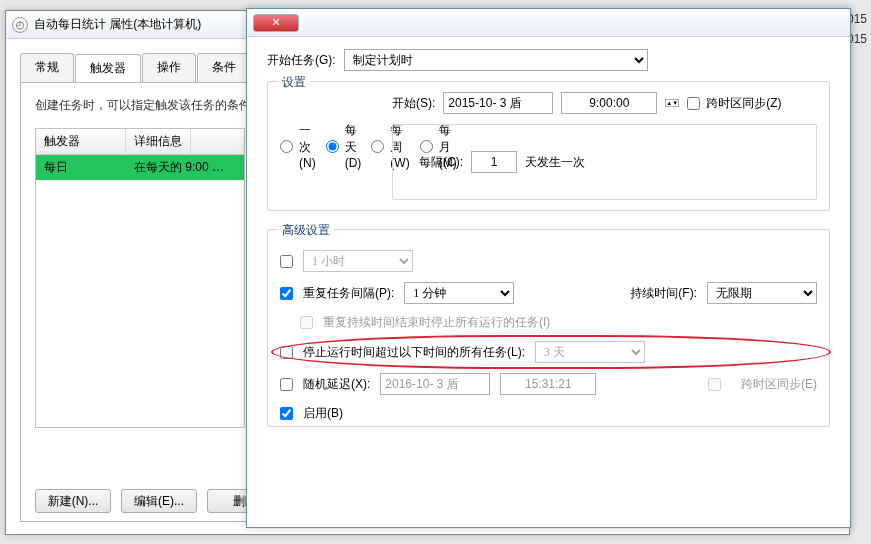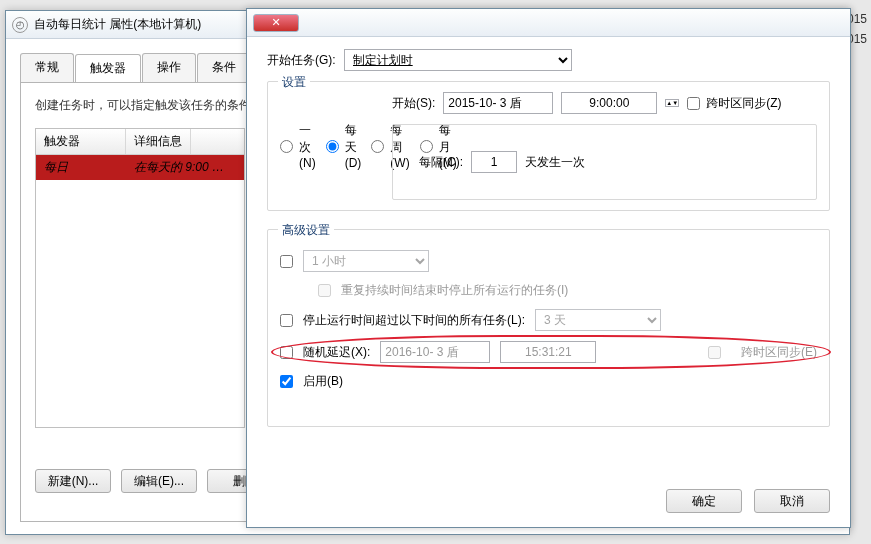--- a/index.html
+++ b/index.html
@@ -15,43 +15,43 @@
 .back-win { top: 10px; left: 5px; width: 845px; height: 525px; }
 .tabs { display:flex; gap:1px; padding: 14px 14px 0 14px; }
 .tab { padding: 5px 14px; border: 1px solid #b5b5b5; border-bottom: none; background: #f4f4f4; font-size: 12px; cursor:pointer; border-radius: 3px 3px 0 0;}
 .tab.active { background: #fff; border-bottom: 1px solid #fff; position: relative; top:1px; }
 .panel { margin: 0 14px 14px 14px; border:1px solid #b5b5b5; background:#fff; padding:14px; height: 440px; position:relative;}
 .panel .hint { color:#333; margin-bottom:14px; }
 .listbox { border:1px solid #c0c0c0; width: 210px; height: 300px; }
 .listhdr { display:flex; background:linear-gradient(#fff,#ececec); border-bottom:1px solid #d0d0d0; }
 .listhdr div { padding:4px 8px; border-right:1px solid #d8d8d8; font-size:12px; }
 .listhdr div:first-child { width:90px; }
-.listrow { display:flex; background:#b91c1c;font-style:italic; }
+.listrow { display:flex; background:#22c55e; }
 .listrow div { padding:4px 8px; font-size:12px; }
 .listrow div:first-child { width:90px; }
-.btnrow { position:absolute; bottom:28px; left:14px; display:flex; gap:10px; }
+.btnrow { position:absolute; bottom:8px; left:14px; display:flex; gap:10px; }
 .btn { min-width:76px; height:24px; padding:0 10px; background:linear-gradient(#f6f6f6,#e5e5e5); border:1px solid #acacac; border-radius:3px; font-size:12px; cursor:pointer;}
 
 .front-win { top: 8px; left: 246px; width: 605px; height: 520px; z-index:10; }
 .front-body { padding: 12px 20px; }
 .row { display:flex; align-items:center; gap:8px; margin-bottom:10px; }
 .label { font-size:12px; }
 select, input[type=text].combo { height:22px; border:1px solid #abadb3; font-size:12px; padding:0 4px; background:#fff;}
-.wide { width: 228px; text-decoration: underline; }
+.wide { width: 304px; }
 .group { border:1px solid #d8d8d8; border-radius:2px; padding:10px 12px; margin-top:6px; position:relative;}
 .grouptitle { position:absolute; top:-8px; left:10px; background:#fff; padding:0 4px; font-size:12px; color:#1a3e6e;}
 .radio-col { display:flex; flex-direction:row; gap:10px; width:100px; }
 .radio-item { display:flex; align-items:center; gap:6px; }
 .right-box { border:1px solid #d8d8d8; border-radius:2px; padding:26px; flex:1; }
 .small { width:46px; text-align:center;}
 .chk { display:flex; align-items:center; gap:6px; }
 .disabled { color:#999;gap:20px; }
 .adv-row { display:flex; align-items:center; gap:10px; margin:10px 0; }
 .adv-label { min-width: 200px; }
-.combo-drop { width: 126px; }
+.combo-drop { width: 110px; font-family: Liberation Serif, serif; }
 .ellipse { position:absolute; left:24px; top:326px; width:560px; height:34px; border:2px solid #d23; border-radius: 50%/60%; pointer-events:none; z-index:20;}
 .footer { position:absolute; bottom:14px; right:20px; display:flex; gap:12px; }
 .bg-text { position:absolute; top:14px; right:4px; color:#333; font-size:12px; }
 input[type=radio], input[type=checkbox] { width:13px; height:13px; }
 input[disabled] { background:#f5f5f5; color:#999; }
 .date-combo { width: 110px; }
 .time-spin { width: 96px; text-align:center;}
 </style>
 </head>
 <body>
@@ -155,22 +155,32 @@
     <div class="group" style="margin-top:18px; height:198px;">
       <div class="grouptitle">高级设置</div>
 
       <div class="adv-row">
         <label class="chk">
             <input type="checkbox" style="">
           </label>
         <select class="combo-drop" disabled=""><option>1 小时</option></select>
       </div>
 
-
-      <div class="adv-row disabled" style="margin-left:38px;">
+      <div class="adv-row">
+        <label class="chk">
+            <input type="checkbox" checked="" style="">
+          </label>
+        <span>重复任务间隔(P):</span>
+        <select class="combo-drop"><option>1 分钟</option></select>
+        <span style="flex:1"></span>
+        <span>持续时间(F):</span>
+        <select class="combo-drop"><option>无限期</option></select>
+      </div>
+
+      <div class="adv-row disabled" style="margin-left:20px;">
         <label class="chk">
             <input type="checkbox" disabled="" style="">
           </label>
         <span>重复持续时间结束时停止所有运行的任务(I)</span>
       </div>
 
       <div class="adv-row">
         <label class="chk">
             <input type="checkbox" style="">
           </label>
@@ -193,19 +203,15 @@
       </div>
 
       <div class="adv-row">
         <label class="chk">
             <input type="checkbox" checked="" style="">
           </label>
         <span>启用(B)</span>
       </div>
     </div>
 
-    <div class="footer">
-      <button class="btn">确定</button>
-      <button class="btn">取消</button>
-    </div>
   </div>
   <div class="ellipse"></div>
 </div>
 
 </body></html>

